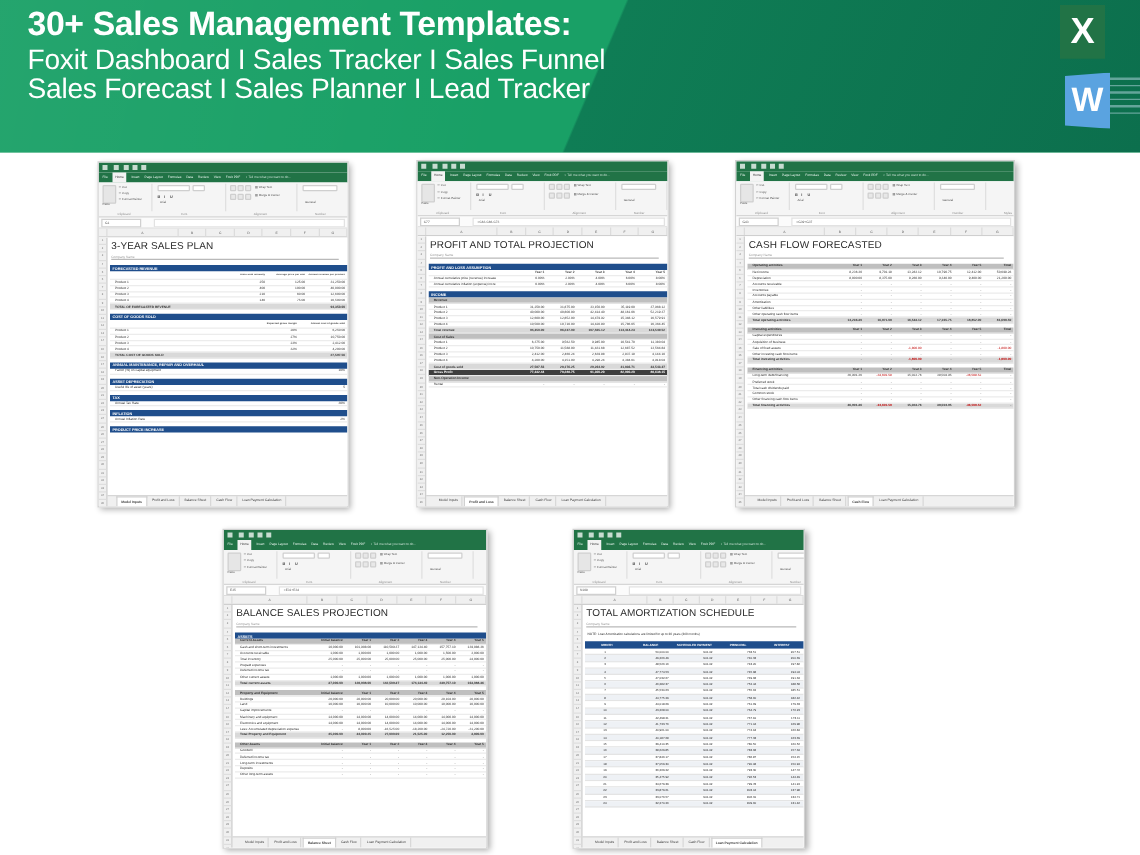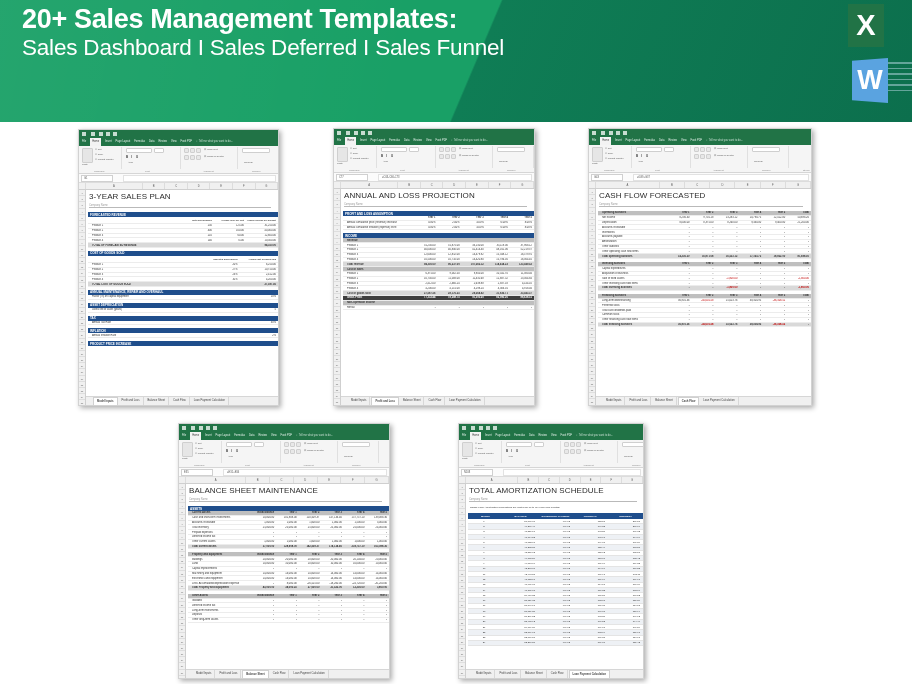--- a/index.html
+++ b/index.html
@@ -295,22 +295,23 @@
     border-bottom: none;
   }
 </style>
 </head>
 <body>
 
 <div class="banner">
   <div class="banner-diag"></div>
   <div class="banner-sheen"></div>
   <div class="banner-text">
-    <div class="hl1">20+ Sales Management Templates:</div>
-    <div class="hl2">Sales Dashboard I Sales Deferred I Sales Funnel</div>
+    <div class="hl1">30+ Sales Management Templates:</div>
+    <div class="hl2">Foxit Dashboard I Sales Tracker I Sales Funnel</div>
+    <div class="hl2">Sales Forecast I Sales Planner I Lead Tracker</div>
   </div>
   <div class="office-icons">
     <div class="excel-ic">X</div>
     <div class="word-doc-lines">
       <i></i>
         <i></i>
         <i></i>
         <i></i>
         <i></i>
         <i></i>
@@ -625,21 +626,21 @@
           <i>29</i>
           <i>30</i>
           <i>31</i>
           <i>32</i>
           <i>33</i>
           <i>34</i>
           <i>35</i>
           <i>36</i>
         </div>
         <div class="sheet-body">
-          <div class="doc-title" style="margin: 2px 0px 3px 1px;">ANNUAL AND LOSS PROJECTION</div>
+          <div class="doc-title" style="margin: 2px 0px 3px 1px;">PROFIT AND TOTAL PROJECTION</div>
           <div class="doc-sub" style="margin: 0px 0px 4px 1px;">Company Name</div>
           <div class="sect-blue">PROFIT AND LOSS ASSUMPTION</div>
           <div class="rowline hdrrow">
             <div class="lbl" style="flex: 3 1 0%;"></div>
             <div class="num" style="flex: 1 1 0%;">Year 1</div>
             <div class="num" style="flex: 1 1 0%;">Year 2</div>
             <div class="num" style="flex: 1 1 0%;">Year 3</div>
             <div class="num" style="flex: 1 1 0%;">Year 4</div>
             <div class="num" style="flex: 1 1 0%;">Year 5</div>
           </div>
@@ -1197,21 +1198,21 @@
           <i>25</i>
           <i>26</i>
           <i>27</i>
           <i>28</i>
           <i>29</i>
           <i>30</i>
           <i>31</i>
           <i>32</i>
         </div>
         <div class="sheet-body">
-          <div class="doc-title" style="margin: 2px 0px 3px 1px;">BALANCE SHEET MAINTENANCE</div>
+          <div class="doc-title" style="margin: 2px 0px 3px 1px;">BALANCE SALES PROJECTION</div>
           <div class="doc-sub" style="margin: 0px 0px 4px 1px;">Company Name</div>
           <div class="sect-blue">ASSETS</div>
           <div class="rowline" style="background: rgb(191, 191, 191); font-weight: bold;">
             <div class="lbl" style="flex: 3 1 0%;">Current Assets</div>
             <div class="num" style="flex: 1 1 0%;">Initial balance</div>
             <div class="num" style="flex: 1 1 0%;">Year 1</div>
             <div class="num" style="flex: 1 1 0%;">Year 2</div>
             <div class="num" style="flex: 1 1 0%;">Year 3</div>
             <div class="num" style="flex: 1 1 0%;">Year 4</div>
             <div class="num" style="flex: 1 1 0%;">Year 5</div>

